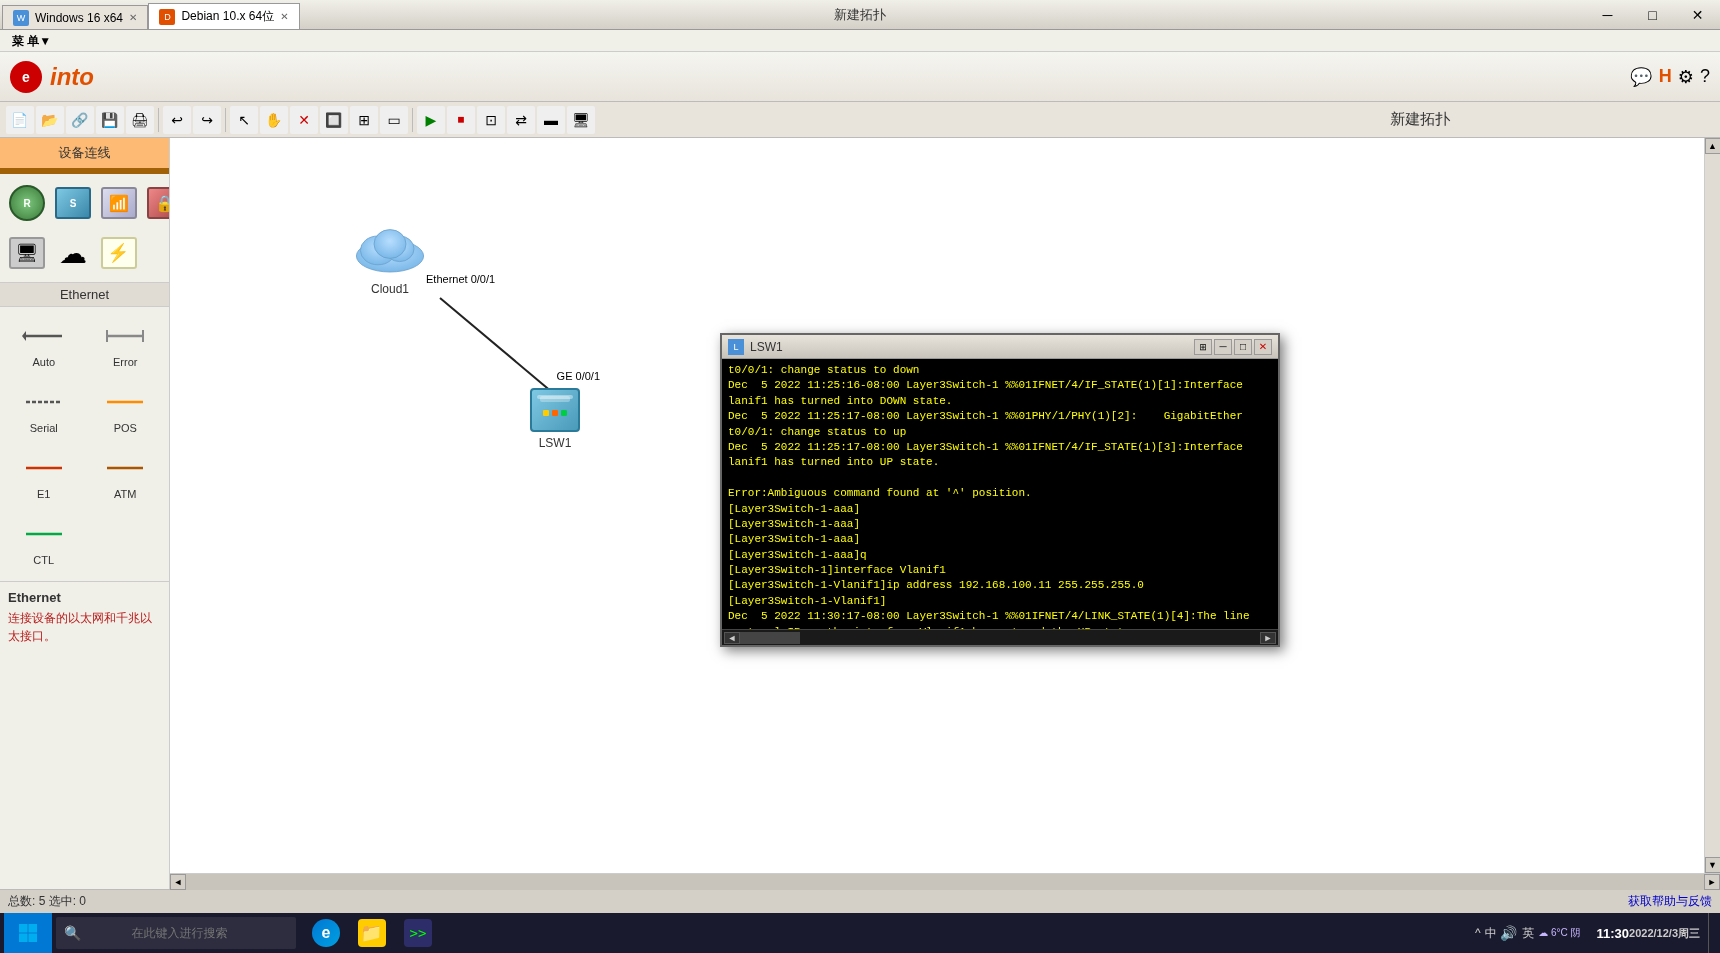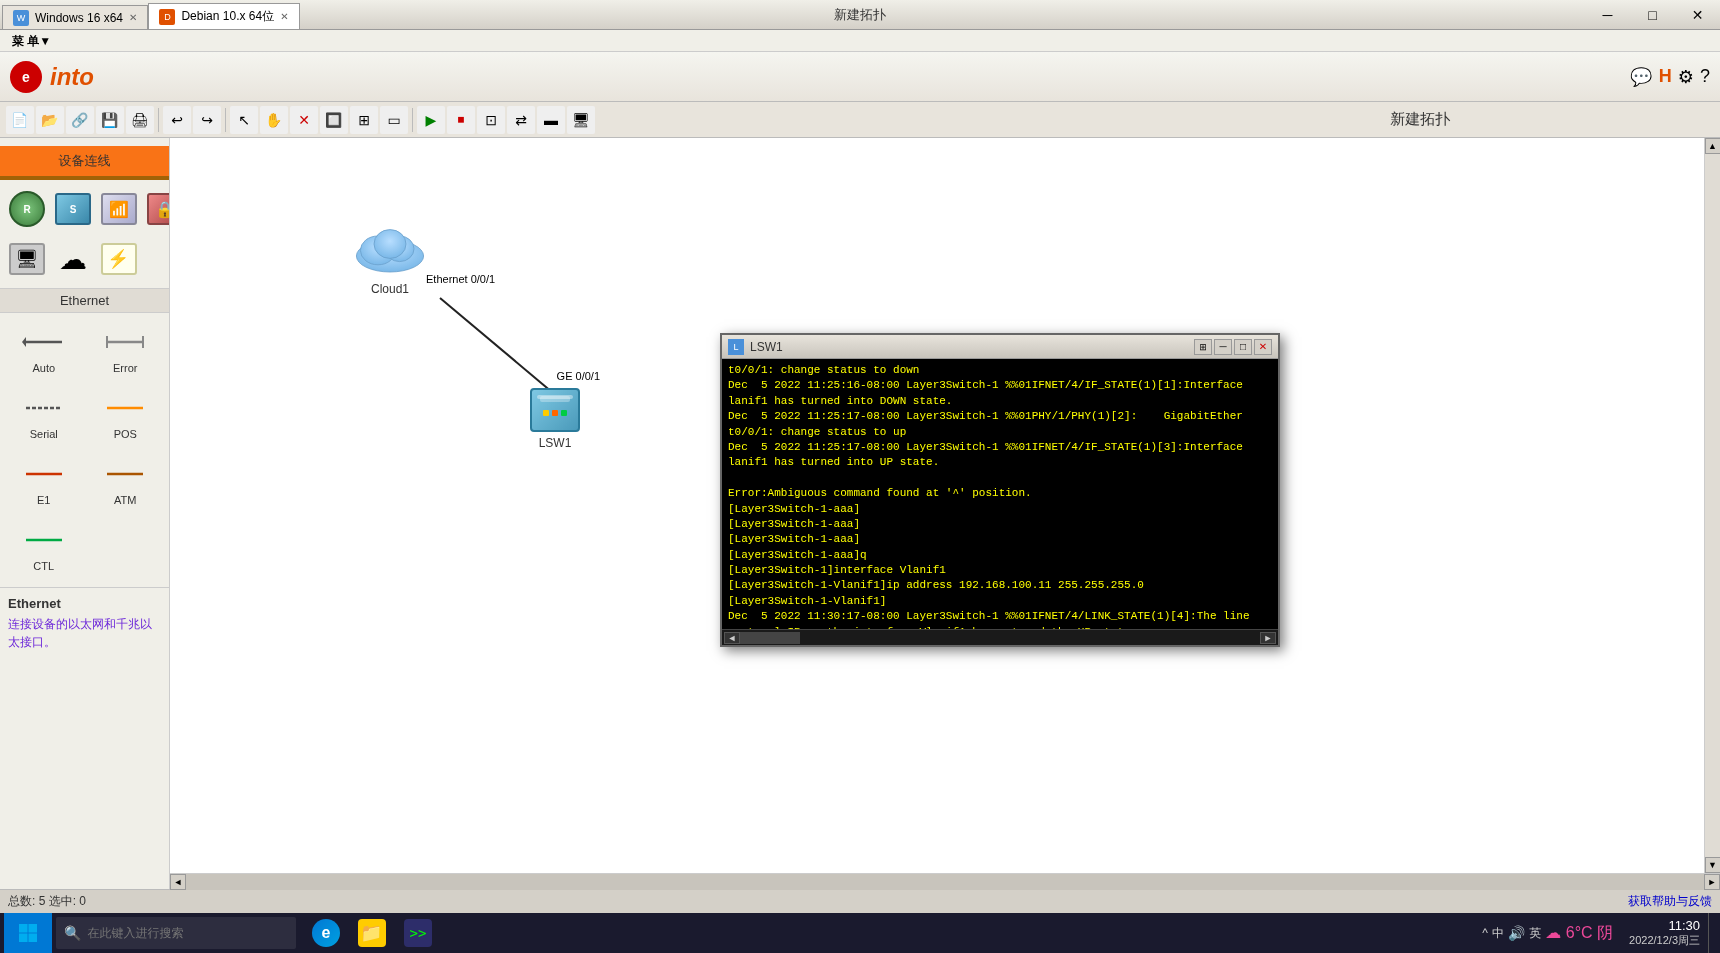--- a/index.html
+++ b/index.html
@@ -28,34 +28,34 @@
     #toolbar { height: 36px; background: #e8e4dc; border-bottom: 1px solid #bbb; display: flex; align-items: center; padding: 0 6px; gap: 2px; }
     .tb-btn { width: 28px; height: 28px; display: flex; align-items: center; justify-content: center; cursor: pointer; border: 1px solid transparent; border-radius: 2px; font-size: 14px; }
     .tb-sep { width: 1px; height: 24px; background: #bbb; margin: 0 2px; }
     #toolbar-title { flex: 1; text-align: center; font-size: 16px; color: #333; }
 
     
     #main { display: flex; height: calc(953px - 30px - 22px - 50px - 36px - 24px); }
 
     
     #sidebar { width: 170px; background: #f0efe8; border-right: 1px solid #ccc; display: flex; flex-direction: column; overflow-y: auto; }
-    #sidebar-title { text-align: center; font-size: 13px; padding: 6px 0; background: #f97316; border-bottom: 4px solid #a16207; color: #333; margin-top: 8px; }
+    #sidebar-title { text-align: center; font-size: 13px; padding: 6px 0; background: #fdba74; border-bottom: 6px solid #a16207; color: #333; }
     #device-grid { display: grid; grid-template-columns: repeat(4, 1fr); padding: 6px; gap: 4px; }
     .device-icon { display: flex; flex-direction: column; align-items: center; cursor: pointer; padding: 4px 2px; border: 1px solid transparent; }
     .device-icon .icon-img { width: 36px; height: 36px; display: flex; align-items: center; justify-content: center; }
 
     #ethernet-title { text-align: center; font-size: 13px; padding: 4px 0; background: #e0dcd4; border-bottom: 1px solid #ccc; border-top: 1px solid #ccc; color: #333; }
     #cable-grid { display: grid; grid-template-columns: repeat(2, 1fr); padding: 6px; gap: 6px; }
     .cable-item { display: flex; flex-direction: column; align-items: center; cursor: pointer; padding: 4px; border: 1px solid transparent; }
     .cable-item .cable-icon { width: 44px; height: 36px; display: flex; align-items: center; justify-content: center; }
     .cable-item .cable-label { font-size: 11px; color: #333; margin-top: 2px; }
 
     #sidebar-desc { padding: 8px; border-top: 1px solid #ccc; margin-top: 4px; }
     #sidebar-desc .desc-title { font-size: 13px; font-weight: bold; color: #333; margin-bottom: 4px; }
-    #sidebar-desc .desc-text { font-size: 12px; color: #6d28d9; line-height: 1.5; }
+    #sidebar-desc .desc-text { font-size: 12px; color: #b91c1c; line-height: 1.5; }
 
     
     #canvas-area { flex: 1; background: #fff; position: relative; overflow: hidden; }
 
     
     .net-device { position: absolute; display: flex; flex-direction: column; align-items: center; cursor: pointer; }
     .net-device .dev-label { font-size: 12px; color: #333; margin-top: 4px; }
 
     
     #topology-svg { position: absolute; top: 0; left: 0; width: 100%; height: 100%; pointer-events: none; }
@@ -78,26 +78,26 @@
     #canvas-hscroll { height: 16px; background: #e0dcd4; border-top: 1px solid #ccc; display: flex; align-items: center; }
 
     
     #status-bar { height: 24px; background: #d4d0c8; border-top: 1px solid #bbb; display: flex; align-items: center; padding: 0 8px; font-size: 12px; color: #333; }
     #status-bar .status-right { margin-left: auto; color: #0000cc; cursor: pointer; }
 
     
     #taskbar { height: 40px; background: #1a1a2e; display: flex; align-items: center; padding: 0 4px; position: fixed; bottom: 0; width: 1720px; }
     #taskbar .start-btn { width: 48px; height: 40px; display: flex; align-items: center; justify-content: center; background: #0078d4; cursor: pointer; }
     #taskbar .search-bar { display: flex; align-items: center; background: #2d2d3f; height: 32px; width: 240px; margin-left: 4px; padding: 0 8px; gap: 6px; border-radius: 2px; }
-    #taskbar .search-bar input { background: transparent; border: none; outline: none; color: #ccc; font-size: 12px; width: 180px; }
+    #taskbar .search-bar input { background: transparent; border: none; outline: none; color: #ccc; font-size: 12px; width: 180px; margin-left: 44px; }
     #taskbar .task-icons { display: flex; margin-left: 8px; gap: 2px; }
     #taskbar .task-icon { width: 44px; height: 40px; display: flex; align-items: center; justify-content: center; cursor: pointer; }
     #taskbar .sys-tray { margin-left: auto; display: flex; align-items: center; height: 40px; }
     #taskbar .tray-icons { display: flex; align-items: center; gap: 4px; padding: 0 8px; }
-    #taskbar .clock { display: flex; flex-direction: column; align-items: flex-end; padding: 0 8px; cursor: pointer; }
+    #taskbar .clock { display: flex; flex-direction: row; align-items: flex-start; padding: 0 8px; cursor: pointer; font-weight: bold; }
     #taskbar .clock .time { font-size: 13px; color: #fff; }
     #taskbar .clock .date { font-size: 11px; color: #ccc; }
     #taskbar .show-desktop { width: 8px; height: 40px; border-left: 1px solid #555; cursor: pointer; }
 
     
     .cloud-svg { width: 80px; height: 60px; }
 
     
     .switch-box { width: 50px; height: 40px; background: linear-gradient(135deg, #7ec8e3, #4a9aba); border: 2px solid #2a7a9a; border-radius: 4px; display: flex; align-items: center; justify-content: center; position: relative; }
     .switch-box::before { content: ''; position: absolute; width: 30px; height: 6px; background: #fff; opacity: 0.3; top: 6px; border-radius: 2px; }
@@ -419,21 +419,21 @@
     <div class="task-icon">
       <div style="width:28px;height:28px;background:#2d2d6a;border-radius:4px;display:flex;align-items:center;justify-content:center;color:#00ff00;font-size:14px;font-family:monospace;">&gt;&gt;</div>
     </div>
   </div>
   <div class="sys-tray">
     <div class="tray-icons">
       <span style="color:#ccc;font-size:12px;cursor:pointer;">^</span>
       <span style="color:#ccc;font-size:12px;cursor:pointer;">中</span>
       <span style="color:#ccc;font-size:14px;cursor:pointer;">🔊</span>
       <span style="color:#ccc;font-size:12px;cursor:pointer;">英</span>
-      <span style="color:#ec4899;font-size:16px;cursor:pointer;">☁ <span>6°C 阴</span></span>
+      <span style="color:#c4b5fd;font-size:10px;cursor:pointer;">☁ <span>6°C 阴</span></span>
     </div>
     <div class="clock">
       <span class="time">11:30</span>
       <span class="date">2022/12/3周三</span>
     </div>
     <div class="show-desktop"></div>
   </div>
 </div>
 
 </body></html>

